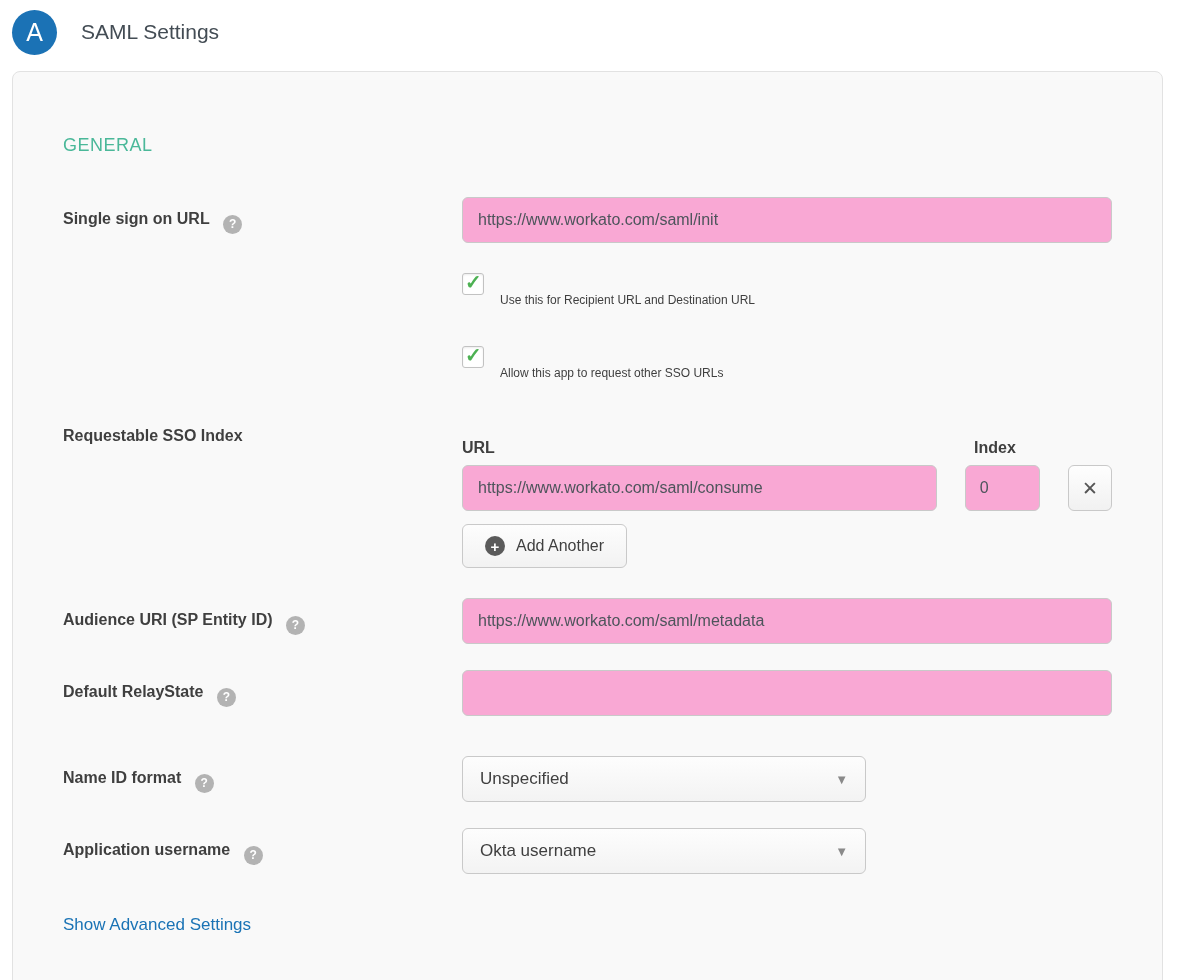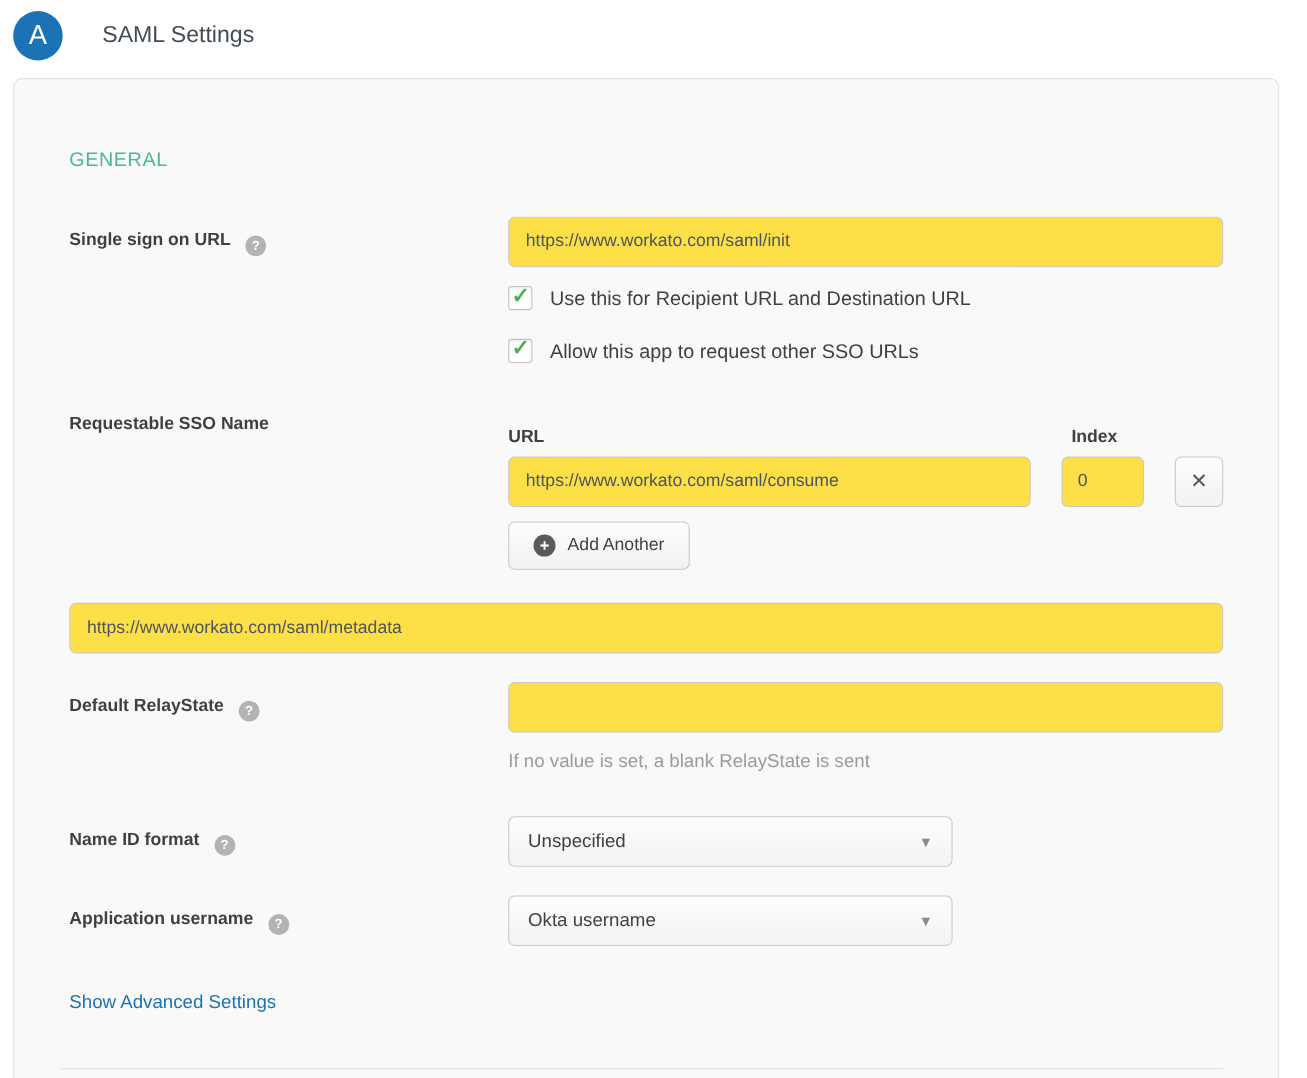--- a/index.html
+++ b/index.html
@@ -15,21 +15,21 @@
   .app-header {
     display: flex; align-items: center; gap: 24px;
     padding: 10px 0 0 12px; height: 54px;
   }
   .step-badge {
     width: 45px; height: 45px; border-radius: 50%;
     background: #1b72b5; color: #fff;
     display: flex; align-items: center; justify-content: center;
     font-size: 25px; font-weight: 400; flex-shrink: 0;
   }
-  .page-title { margin: 12px; font-size: 21px; font-weight: 400; color: #434c54; }
+  .page-title { margin: 0; font-size: 21px; font-weight: 400; color: #434c54; }
 
   
   .panel {
     margin: 17px 0 0 12px;
     width: 1151px; height: 940px;
     background: #f9f9f9;
     border: 1px solid #e2e2e2;
     border-radius: 8px;
     padding: 63px 50px 0 50px;
   }
@@ -50,41 +50,41 @@
     width: 19px; height: 19px; border-radius: 50%;
     background: #b3b3b3; color: #fff;
     font-size: 12px; font-weight: bold;
     margin-left: 9px; vertical-align: -4px; cursor: pointer;
   }
 
   
   .text-input {
     width: 100%; height: 46px;
     border: 1px solid #c9c9c9; border-radius: 6px;
-    background: #fde047; padding: 0 15px;
+    background: #f9a8d4; padding: 0 15px;
     font-family: inherit; font-size: 16px; color: #4d545b;
     outline: none;
   }
 
   
   .checkbox-row {
     display: flex; align-items: center; gap: 16px;
     margin-top: 17px; cursor: pointer;
   }
   .checkbox-row + .checkbox-row { margin-top: 26px; }
   .checkbox-box {
     position: relative; width: 22px; height: 22px; flex-shrink: 0;
     border: 1px solid #c2c2c2; border-radius: 3px;
     background: #fff; box-shadow: inset 0 1px 2px rgba(0,0,0,0.08);
   }
   .check-glyph {
     position: absolute; top: -3px; left: 2px;
     color: #4db153; font-size: 20px; font-weight: bold; line-height: 22px;
   }
-  .checkbox-label { font-size: 18px; color: #3f3f3f; }
+  .checkbox-label { font-size: 12px; color: #3f3f3f; margin-top: 33px; }
 
   
   .row-requestable { margin-top: 35px; }
   .row-requestable .label-col { padding-top: 12px; }
   .sso-headers { display: flex; margin-bottom: 8px; }
   .sso-headers .url-h { width: 512px; }
   .sso-headers span { font-size: 16px; font-weight: bold; color: #3f3f3f; margin-top: 24px; }
   .sso-row { display: flex; align-items: center; gap: 28px; }
   .sso-url-input { width: 502px; }
   .index-input { width: 75px; padding: 0 14px; }
@@ -167,21 +167,21 @@
         <span class="checkbox-box">
           <span class="check-glyph">✓</span>
         </span>
         <span class="checkbox-label">Allow this app to request other SSO URLs</span>
       </div>
     </div>
   </div>
 
   <div class="form-row row-requestable">
     <div class="label-col">
-      <span class="field-label">Requestable SSO Name</span>
+      <span class="field-label">Requestable SSO Index</span>
     </div>
     <div class="field-col">
       <div class="sso-headers">
         <span class="url-h">URL</span>
         <span>Index</span>
       </div>
       <div class="sso-row">
         <input type="text" class="text-input sso-url-input" value="https://www.workato.com/saml/consume" style="">
         <input type="text" class="text-input index-input" value="0" style="">
         <button class="remove-btn">
@@ -191,33 +191,36 @@
       <button class="add-btn">
         <span class="plus-icon">
             <span>+</span>
           </span>
         <span>Add Another</span>
       </button>
     </div>
   </div>
 
   <div class="form-row row-audience">
+    <div class="label-col">
+      <span class="field-label">Audience URI (SP Entity ID)</span>
+      <span class="help-icon">?</span>
+    </div>
     <div class="field-col">
       <input type="text" class="text-input" value="https://www.workato.com/saml/metadata" style="">
     </div>
   </div>
 
   <div class="form-row row-relay">
     <div class="label-col">
       <span class="field-label">Default RelayState</span>
       <span class="help-icon">?</span>
     </div>
     <div class="field-col">
       <input type="text" class="text-input" value="" style="">
-      <div class="hint-text">If no value is set, a blank RelayState is sent</div>
     </div>
   </div>
 
   <div class="form-row row-nameid">
     <div class="label-col">
       <span class="field-label">Name ID format</span>
       <span class="help-icon">?</span>
     </div>
     <div class="field-col">
       <div class="dropdown">

